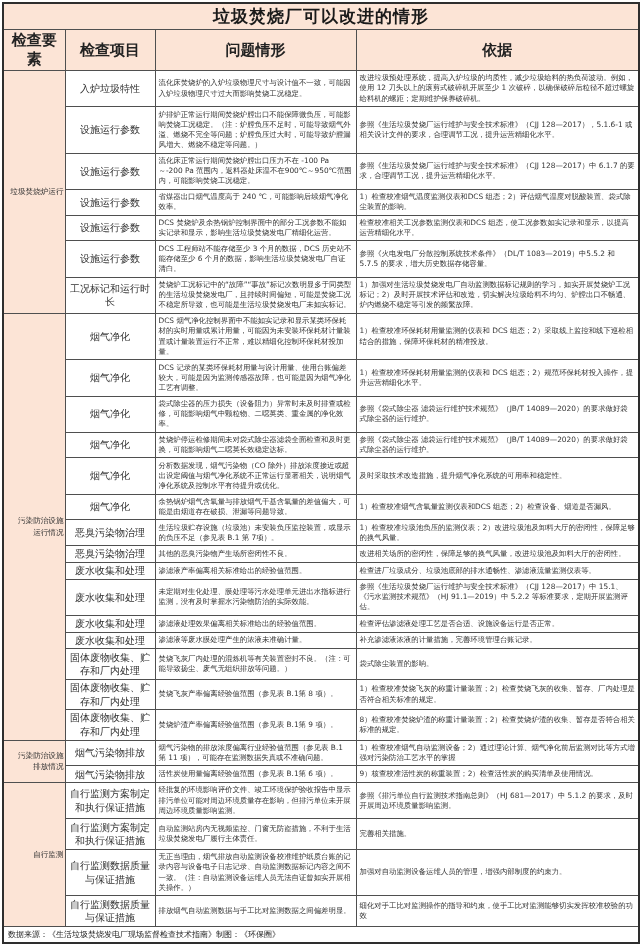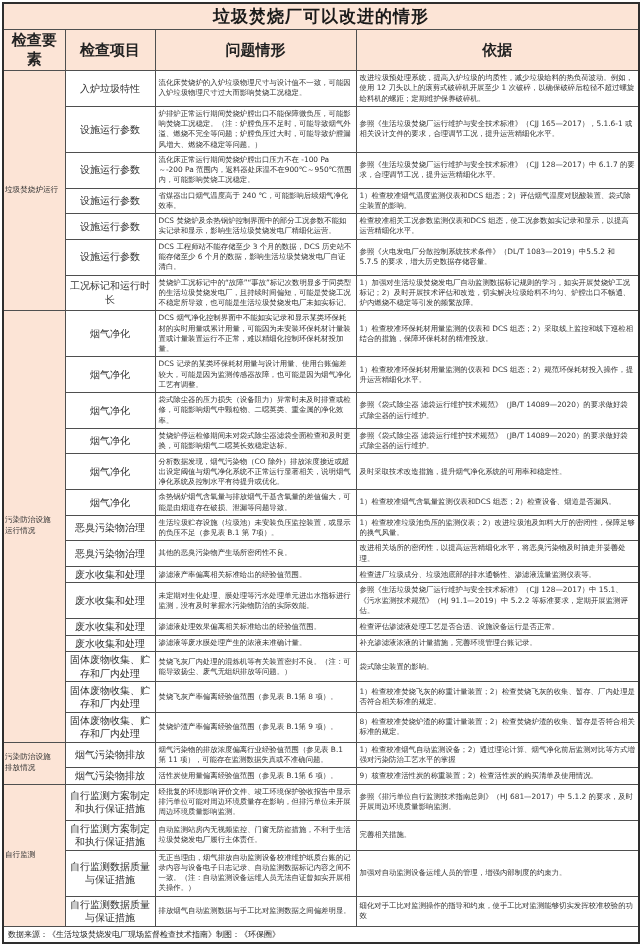--- a/index.html
+++ b/index.html
@@ -24,23 +24,22 @@
     background:var(--accent-bg);color:var(--title-text);
     font-size:17px;font-weight:bold;text-align:center;
     height:26px;letter-spacing:1px;
   }
   .head-row th{
     background:var(--accent-bg);
     font-size:15px;font-weight:bold;text-align:center;height:24px;color:#222;
   }
   td.el{
     background:var(--accent-bg);
-    font-size:7.6px;text-align:left;white-space:pre-line;line-height:1.5;color:#333;
+    font-size:7.6px;text-align:right;white-space:pre-line;line-height:1.5;color:#333;
     padding:1px;
-    font-family:Liberation Mono, monospace;
   }
   td.item{
     background:#fff;font-size:10px;text-align:center;line-height:1.35;color:#333;
     padding:1px 1px;
   }
   td.problem,td.basis{
     background:#fff;font-size:7.4px;text-align:left;line-height:1.38;color:#333;
     padding:2px 3px;
   }
   .footer-cell{
@@ -72,21 +71,21 @@
     <tbody id="rows">
         <tr>
           <td class="el" rowspan="7">垃圾焚烧炉运行</td>
           <td class="item">入炉垃圾特性</td>
           <td class="problem">流化床焚烧炉的入炉垃圾物理尺寸与设计值不一致，可能因入炉垃圾物理尺寸过大而影响焚烧工况稳定。</td>
           <td class="basis">改进垃圾预处理系统，提高入炉垃圾的均质性，减少垃圾给料的热负荷波动。例如，使用 12 刀头以上的滚剪式破碎机开展至少 1 次破碎，以确保破碎后粒径不超过螺旋给料机的螺距；定期维护保养破碎机。</td>
         </tr>
         <tr>
           <td class="item">设施运行参数</td>
           <td class="problem">炉排炉正常运行期间焚烧炉膛出口不能保障微负压，可能影响焚烧工况稳定。（注：炉膛负压不足时，可能导致烟气外溢、燃烧不完全等问题；炉膛负压过大时，可能导致炉膛漏风增大、燃烧不稳定等问题。）</td>
-          <td class="basis">参照《生活垃圾焚烧厂运行维护与安全技术标准》（CJJ 165—2017），5.1.6-1 或相关设计文件的要求，合理调节工况，提升运营精细化水平。</td>
+          <td class="basis">参照《生活垃圾焚烧厂运行维护与安全技术标准》（CJJ 128—2017），5.1.6-1 或相关设计文件的要求，合理调节工况，提升运营精细化水平。</td>
         </tr>
         <tr>
           <td class="item">设施运行参数</td>
           <td class="problem">流化床正常运行期间焚烧炉膛出口压力不在 -100 Pa～-200 Pa 范围内，返料器处床温不在900℃～950℃范围内，可能影响焚烧工况稳定。</td>
           <td class="basis">参照《生活垃圾焚烧厂运行维护与安全技术标准》（CJJ 128—2017）中 6.1.7 的要求，合理调节工况，提升运营精细化水平。</td>
         </tr>
         <tr>
           <td class="item">设施运行参数</td>
           <td class="problem">省煤器出口烟气温度高于 240 ℃，可能影响后续烟气净化效率。</td>
           <td class="basis">1）检查校准烟气温度监测仪表和DCS 组态；2）评估烟气温度对脱酸装置、袋式除尘装置的影响。</td>
@@ -139,21 +138,21 @@
           <td class="basis">1）检查校准烟气含氧量监测仪表和DCS 组态；2）检查设备、烟道是否漏风。</td>
         </tr>
         <tr>
           <td class="item">恶臭污染物治理</td>
           <td class="problem">生活垃圾贮存设施（垃圾池）未安装负压监控装置，或显示的负压不足（参见表 B.1 第 7项）。</td>
           <td class="basis">1）检查校准垃圾池负压的监测仪表；2）改进垃圾池及卸料大厅的密闭性，保障足够的换气风量。</td>
         </tr>
         <tr>
           <td class="item">恶臭污染物治理</td>
           <td class="problem">其他的恶臭污染物产生场所密闭性不良。</td>
-          <td class="basis">改进相关场所的密闭性，以提高运营精细化水平，将恶臭污染物及时抽走并妥善处理。</td>
+          <td class="basis">改进相关场所的密闭性，保障足够的换气风量，改进垃圾池及卸料大厅的密闭性。</td>
         </tr>
         <tr>
           <td class="item">废水收集和处理</td>
           <td class="problem">渗滤液产率偏离相关标准给出的经验值范围。</td>
           <td class="basis">检查进厂垃圾成分、垃圾池底部的排水通畅性、渗滤液流量监测仪表等。</td>
         </tr>
         <tr>
           <td class="item">废水收集和处理</td>
           <td class="problem">未定期对生化处理、膜处理等污水处理单元进出水指标进行监测，没有及时掌握水污染物防治的实际效能。</td>
           <td class="basis">参照《生活垃圾焚烧厂运行维护与安全技术标准》（CJJ 128—2017）中 15.1、《污水监测技术规范》（HJ 91.1—2019）中 5.2.2 等标准要求，定期开展监测评估。</td>

